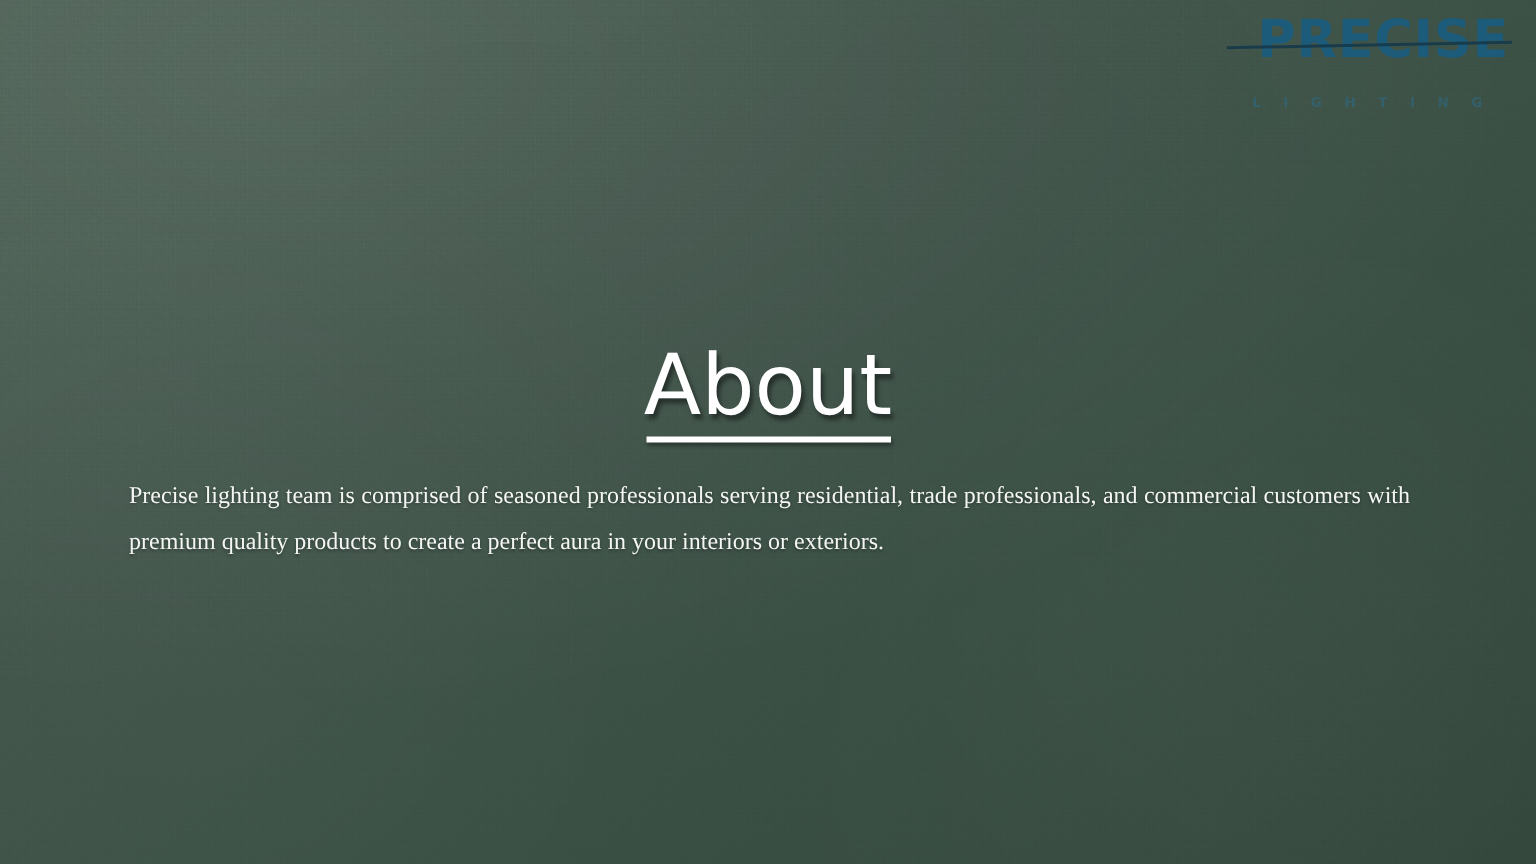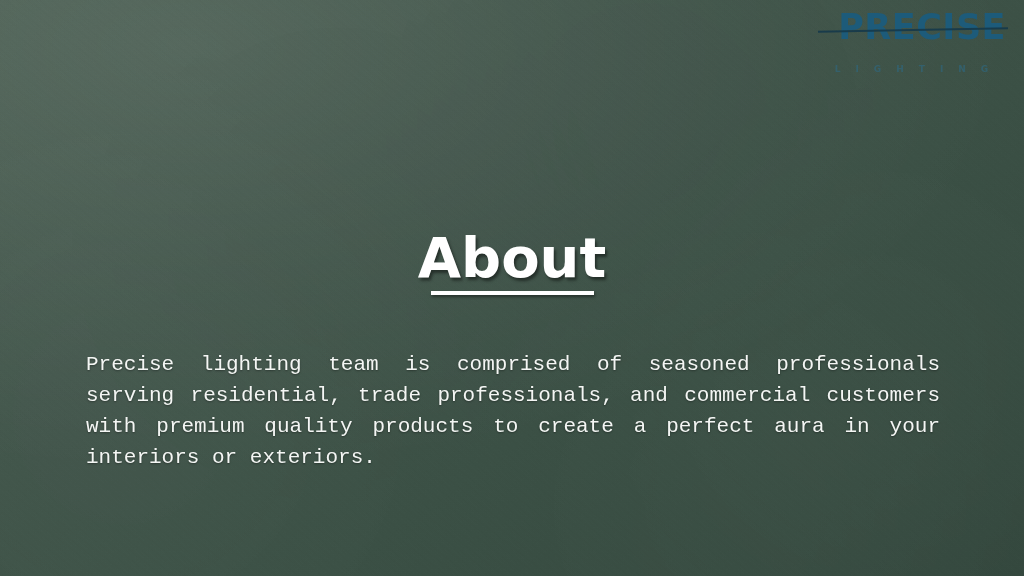--- a/index.html
+++ b/index.html
@@ -99,21 +99,21 @@
   #title-wrap {
     position: absolute;
     top: 228px;
     left: 0;
     width: 1024px;
     text-align: center;
   }
   #title {
     display: inline-block;
     font-family: "DejaVu Sans", sans-serif;
-    font-weight: 700;
+    font-weight: 400;
     font-size: 56px;
     line-height: 60px;
     color: #ffffff;
     text-shadow: 2px 3px 3px rgba(0,0,0,0.45);
     letter-spacing: 0px;
     padding: 0 2px;
   }
   #title-underline {
     width: 163px;
     height: 4px;
@@ -121,27 +121,26 @@
     background: #ffffff;
     box-shadow: 1px 2px 3px rgba(0,0,0,0.42);
   }
 
   
   #body-copy {
     position: absolute;
     top: 315px;
     left: 86px;
     width: 854px;
-    font-family: Liberation Mono, monospace;
-    font-size: 21px;
+    font-family: Liberation Serif, serif;
+    font-size: 16px;
     line-height: 31px;
     color: #f4f6f4;
     text-align: justify;
     text-shadow: 0px 1px 2px rgba(0,0,0,0.35);
-    margin-top: 34px;
   }
   #body-copy p { margin: 0; }
 </style>
 </head>
 <body>
 
 <div id="slide">
 
   <div id="grain"></div>
   <div id="blotch"></div>

